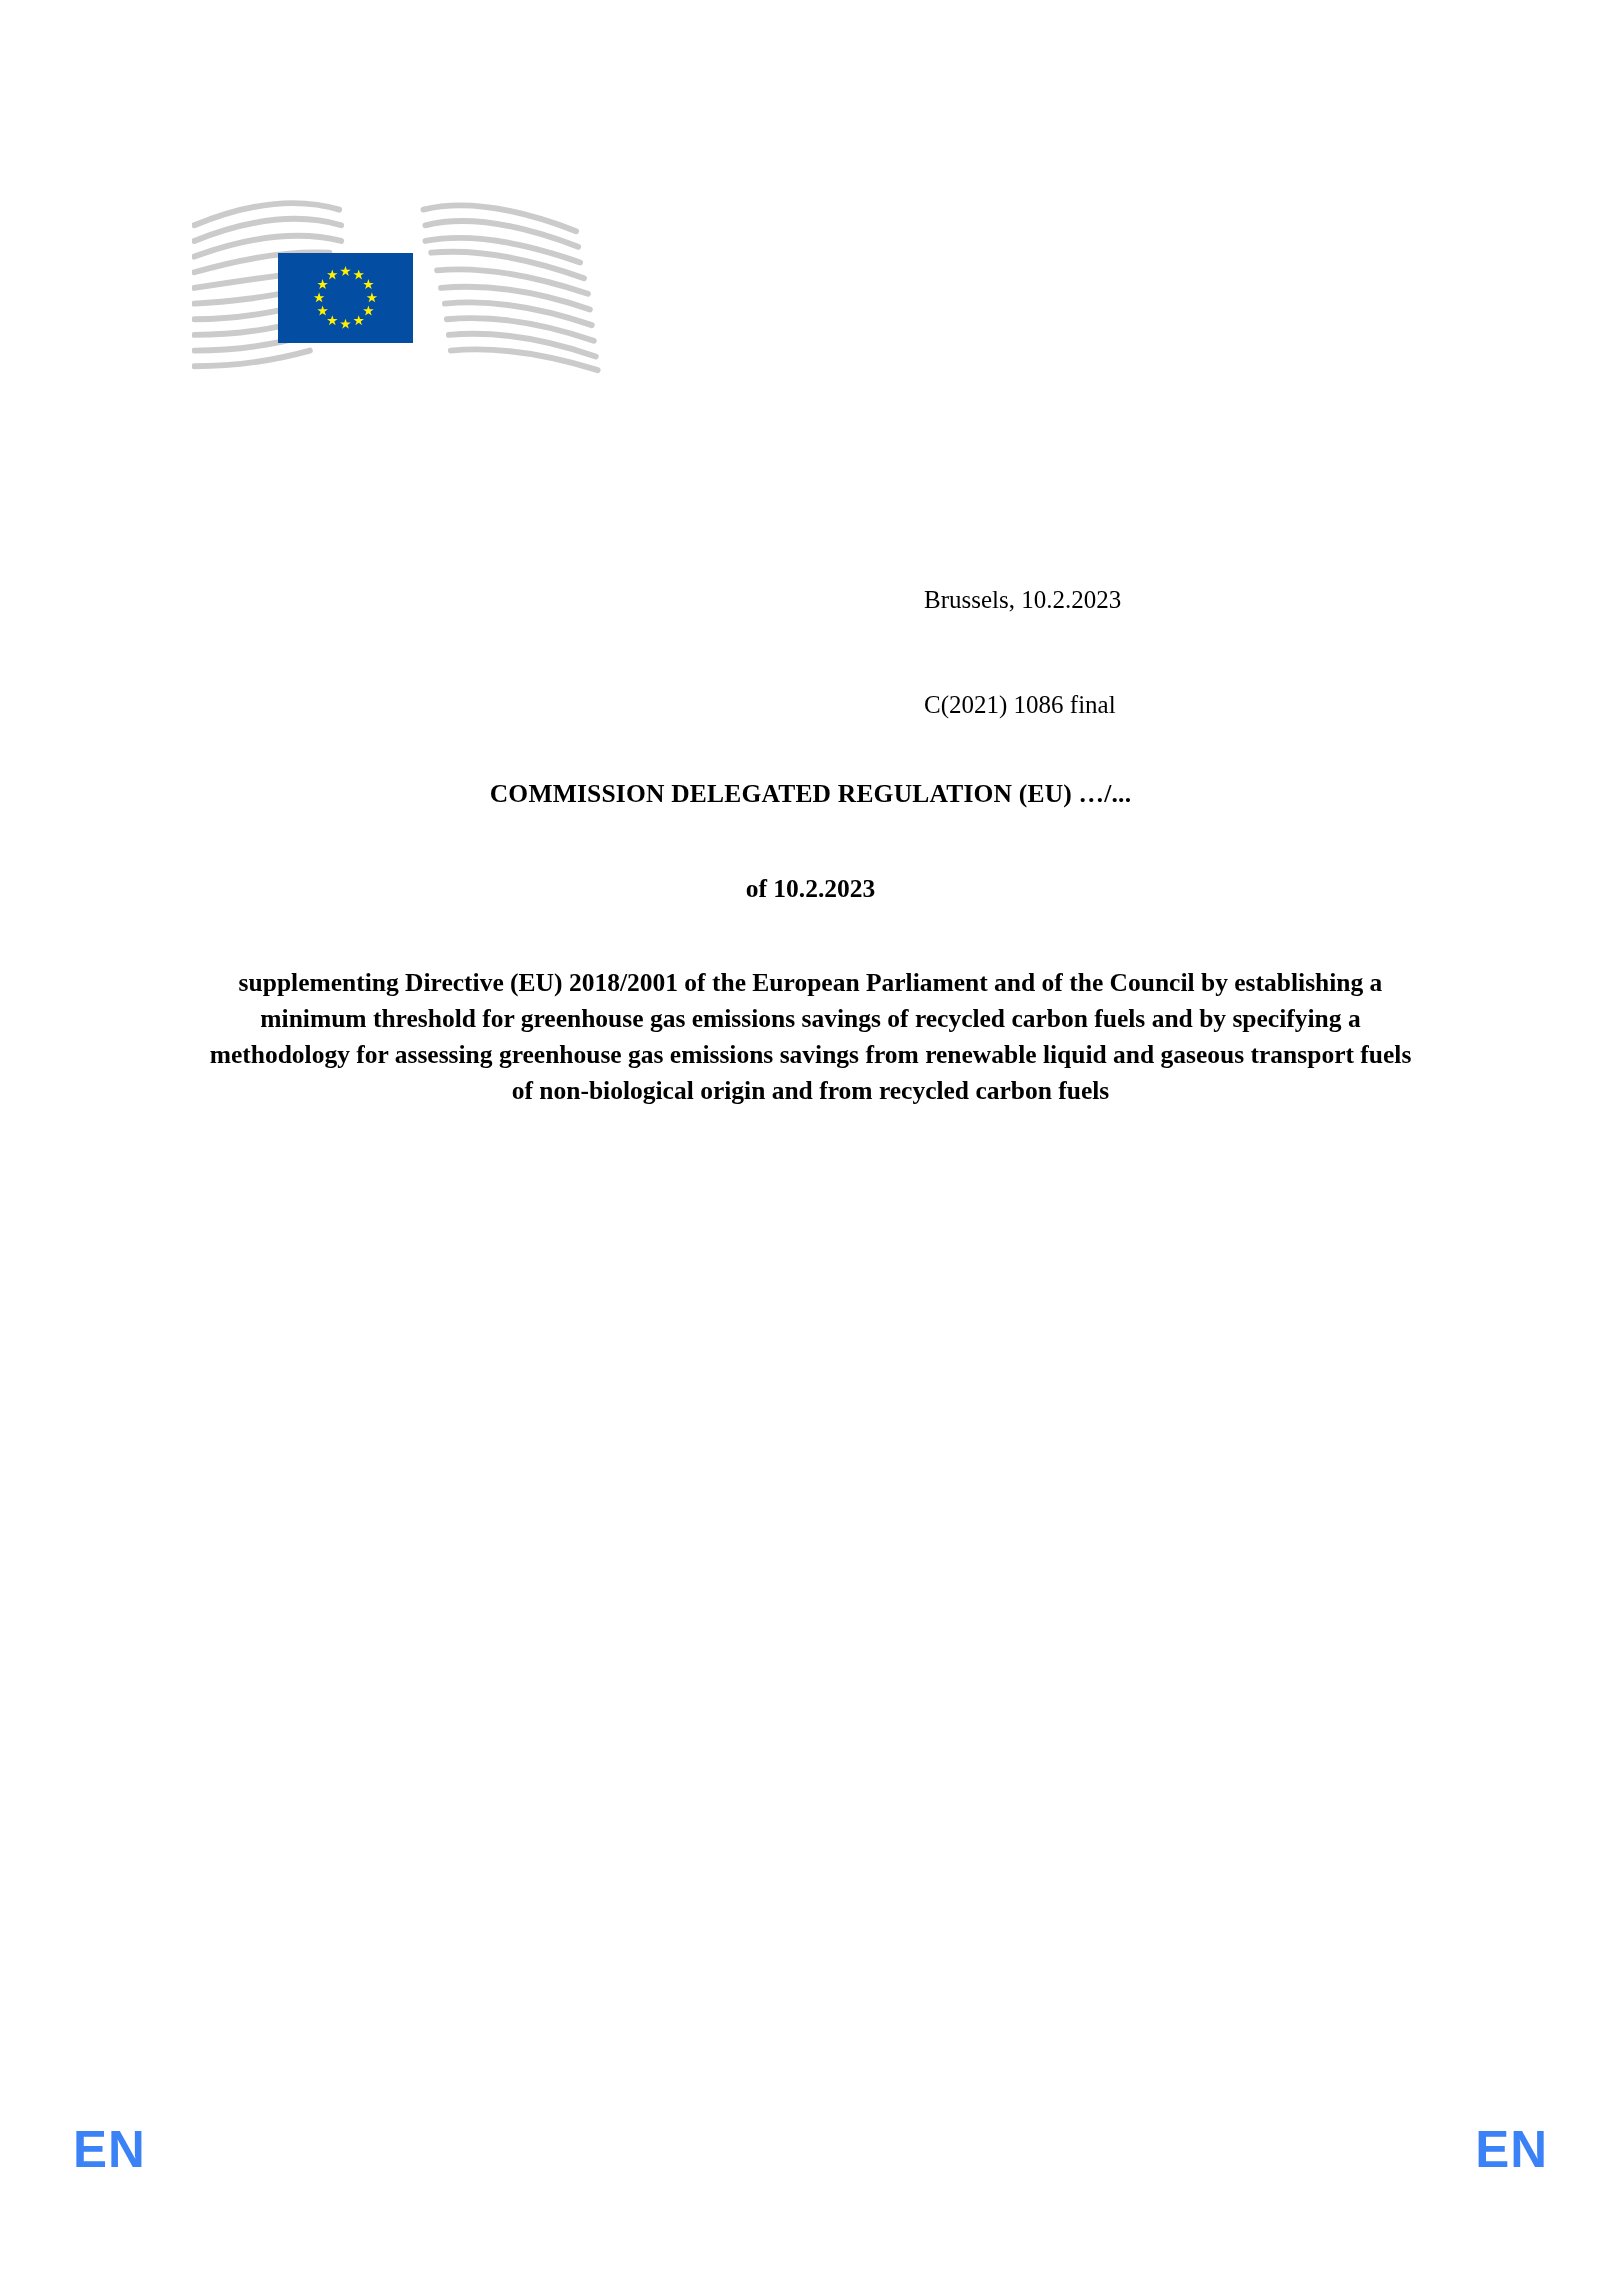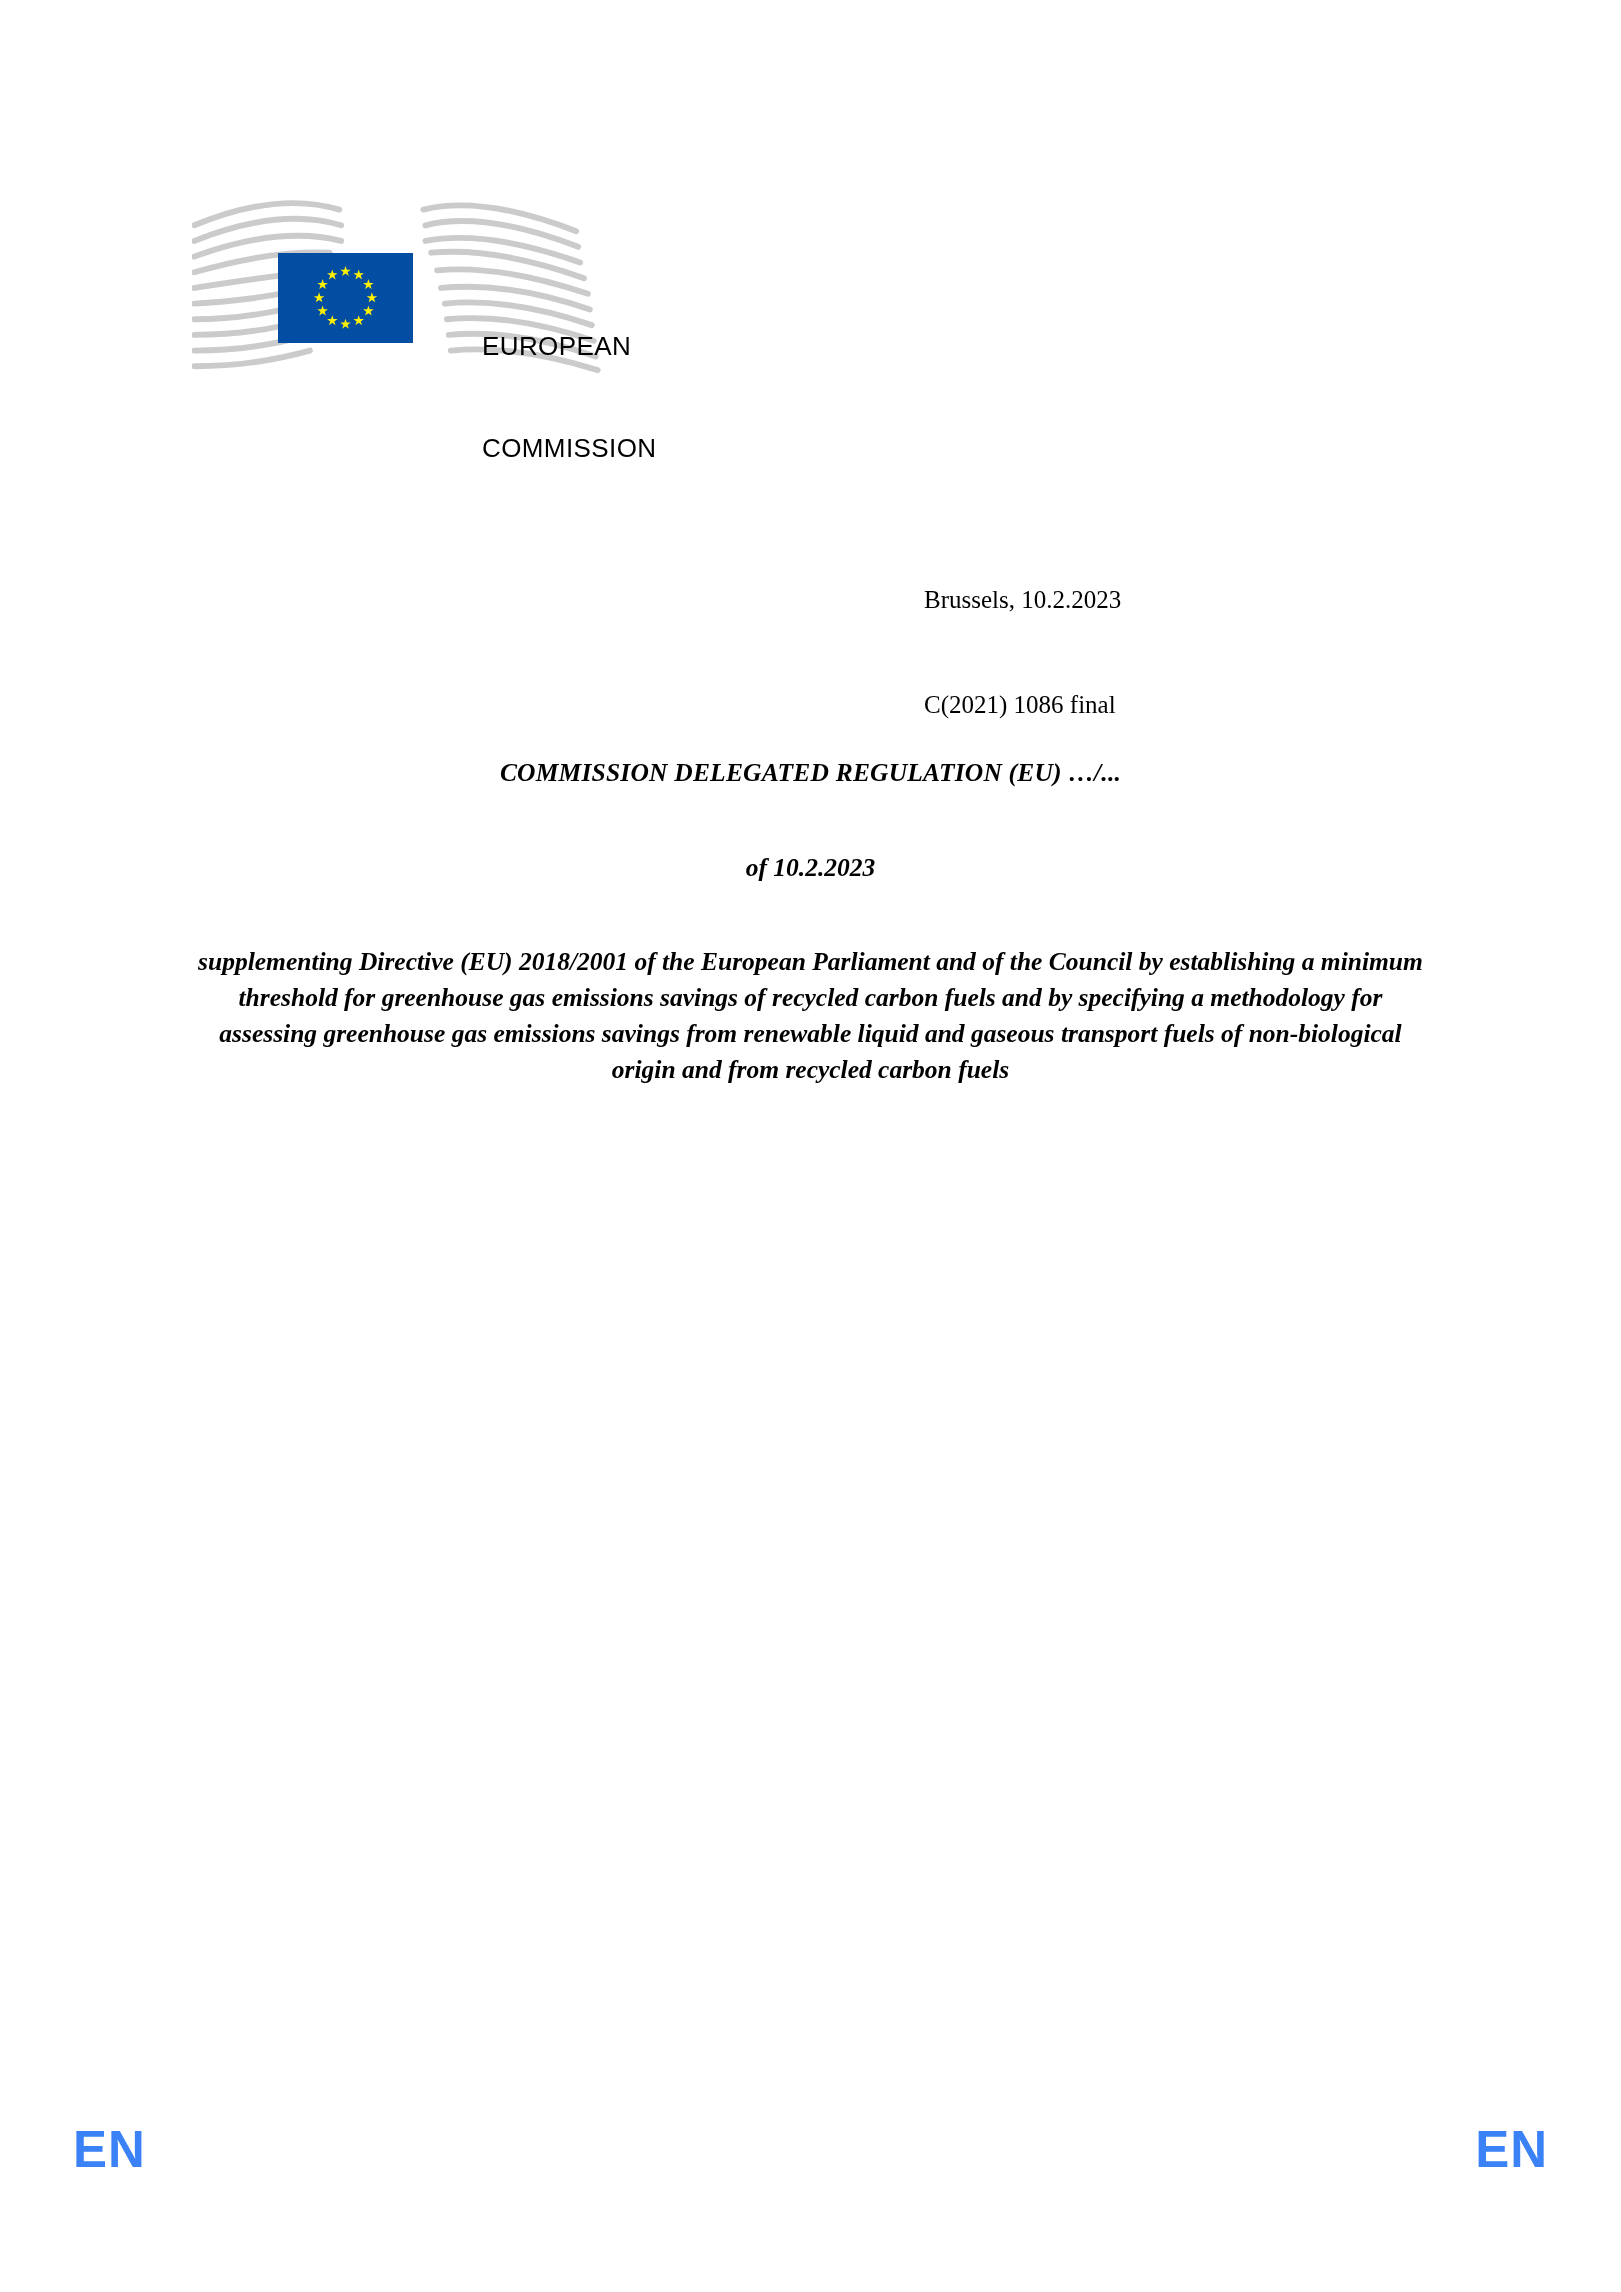--- a/index.html
+++ b/index.html
@@ -59,24 +59,23 @@
     top: 512px;
     font-size: 25px;
     line-height: 35px;
     white-space: pre;
   }
 
   
   .title-area {
     position: absolute;
     left: 192px;
-    top: 758px;
+    top: 779px;
     width: 1237px;
     text-align: center;
-    font-style: italic;
   }
   .doc-title {
     font-size: 25.5px;
     font-weight: bold;
     letter-spacing: 0.2px;
   }
   .doc-date {
     margin-top: 65px;
     font-size: 25.5px;
     font-weight: bold;
@@ -150,24 +149,20 @@
         <polygon points="69,67.2 70.3,71.1 74.4,71.1 71.1,73.5 72.4,77.4 69,75 65.6,77.4 66.9,73.5 63.6,71.1 67.7,71.1"></polygon>
         <polygon points="55.5,63.6 56.8,67.5 60.9,67.5 57.6,69.9 58.9,73.8 55.5,71.4 52.1,73.8 53.4,69.9 50.1,67.5 54.2,67.5"></polygon>
         <polygon points="45.6,53.7 46.9,57.6 51,57.6 47.7,60 49,63.9 45.6,61.5 42.2,63.9 43.5,60 40.2,57.6 44.3,57.6"></polygon>
         <polygon points="42,40.2 43.3,44.1 47.4,44.1 44.1,46.5 45.4,50.4 42,48 38.6,50.4 39.9,46.5 36.6,44.1 40.7,44.1"></polygon>
         <polygon points="45.6,26.7 46.9,30.6 51,30.6 47.7,33 49,36.9 45.6,34.5 42.2,36.9 43.5,33 40.2,30.6 44.3,30.6"></polygon>
         <polygon points="55.5,16.8 56.8,20.7 60.9,20.7 57.6,23.1 58.9,27 55.5,24.6 52.1,27 53.4,23.1 50.1,20.7 54.2,20.7"></polygon>
       </g>
     </svg>
   </span>
 
-  <div class="logo-text">
-    <div>EUROPEAN</div>
-    <div>COMMISSION</div>
-  </div>
 </div>
 
 <div class="ref-block">
   <div>Brussels, 10.2.2023</div>
   <div>C(2021) 1086 final</div>
 </div>
 
 <div class="title-area">
   <div class="doc-title">COMMISSION DELEGATED REGULATION (EU) …/...</div>
   <div class="doc-date">of 10.2.2023</div>

